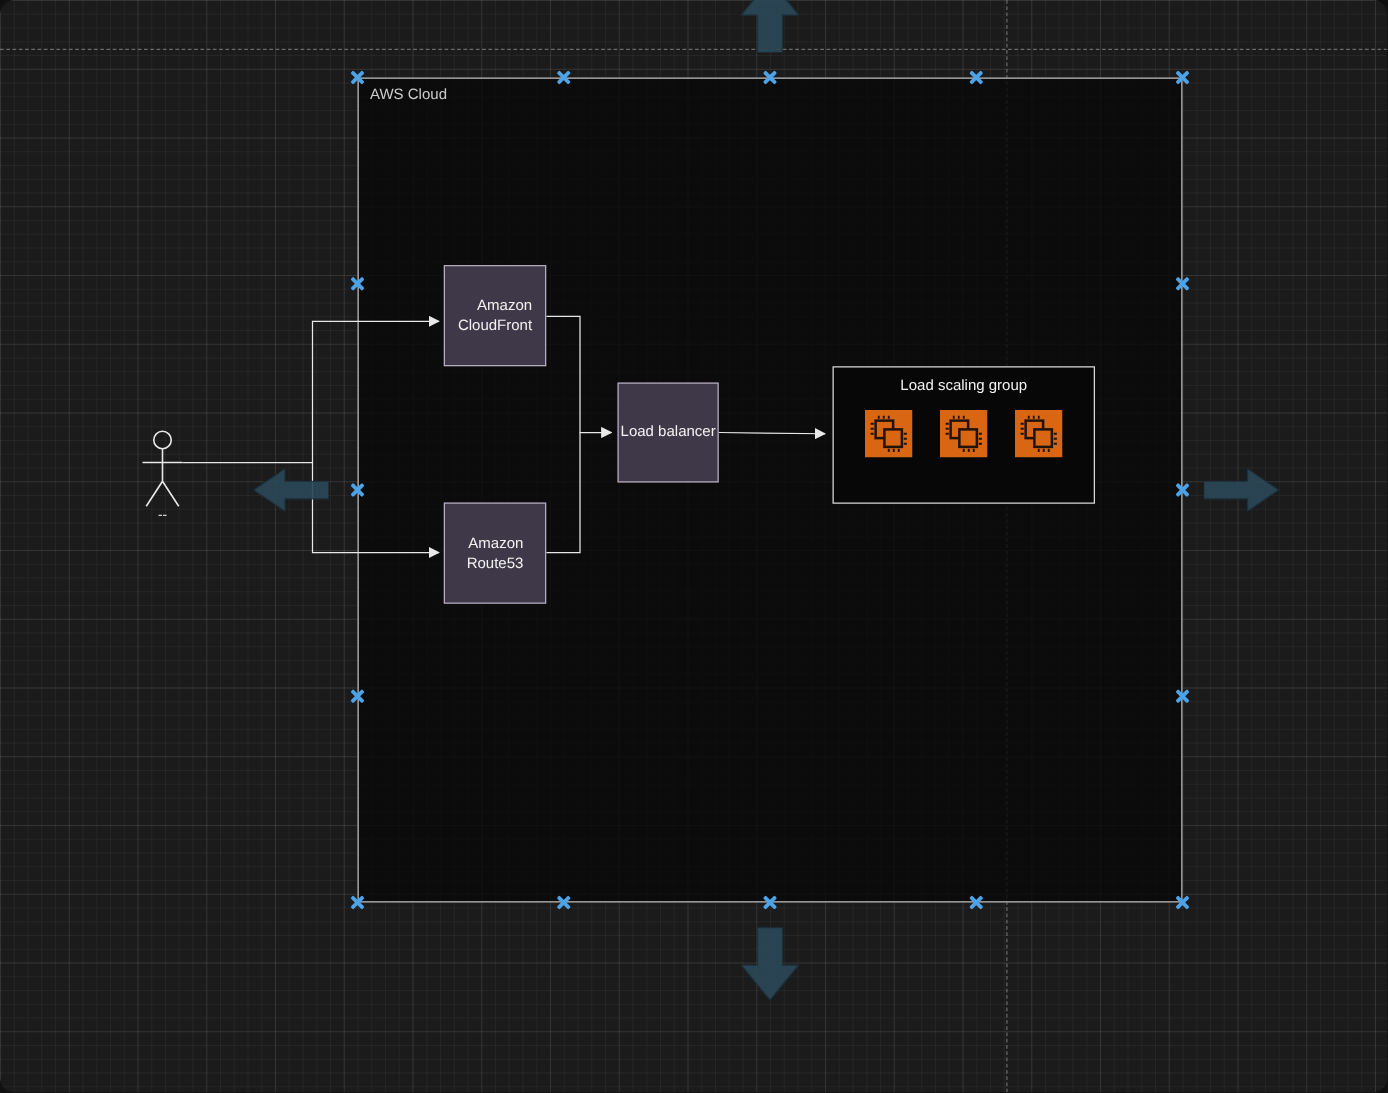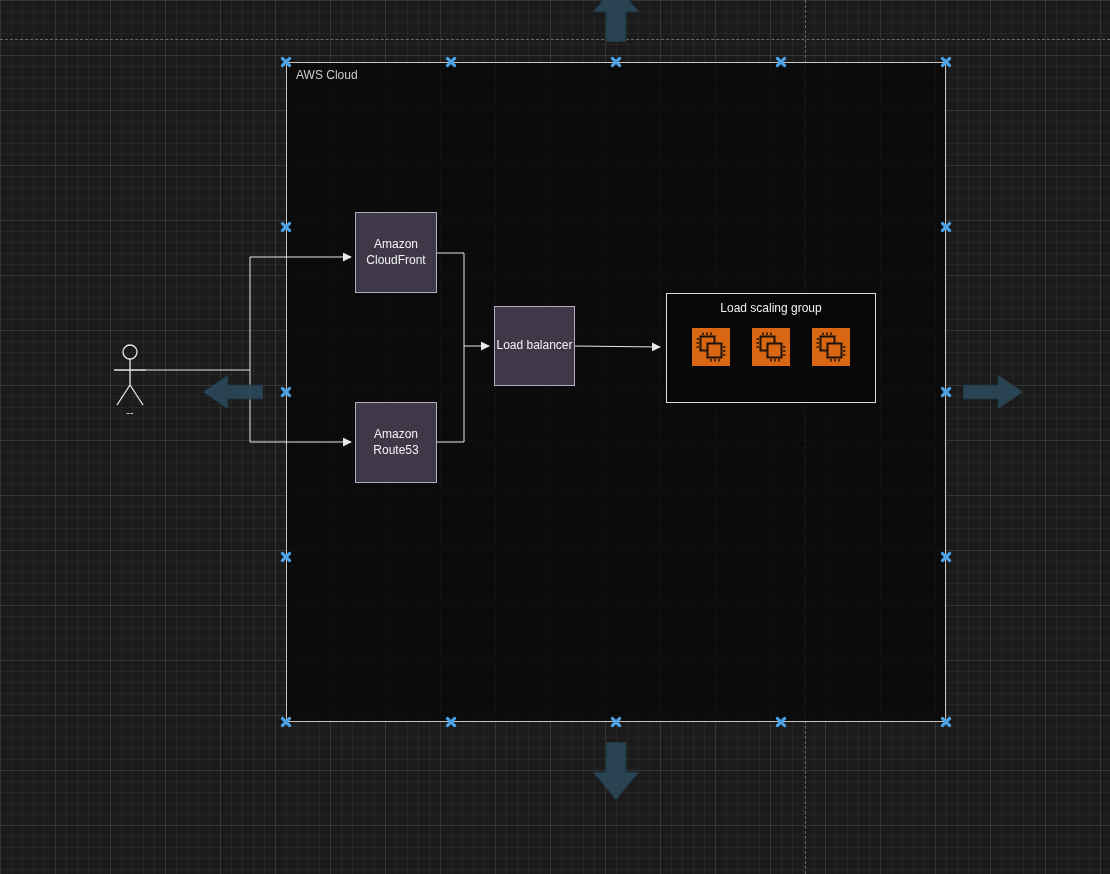--- a/index.html
+++ b/index.html
@@ -6,35 +6,36 @@
   #canvas {
     position:relative; width:1110px; height:874px; overflow:hidden;
     font-family:"Liberation Sans", sans-serif;
     background-color:#1b1b1b;
     background-image:
       linear-gradient(rgba(255,255,255,0.07) 1px, transparent 1px),
       linear-gradient(90deg, rgba(255,255,255,0.07) 1px, transparent 1px),
       linear-gradient(rgba(255,255,255,0.045) 1px, transparent 1px),
       linear-gradient(90deg, rgba(255,255,255,0.045) 1px, transparent 1px);
     background-size: 55px 55px, 55px 55px, 11px 11px, 11px 11px;
+    border-radius: 12px;
   }
   .guide-h { position:absolute; left:0; top:39px; width:100%; height:0; border-top:1px dashed #6a6a6a; }
   .guide-v { position:absolute; left:805px; top:0; height:100%; width:0; border-left:1px dashed #6a6a6a; }
 
   .aws-cloud {
     position:absolute; left:286px; top:62px; width:660px; height:660px;
     background:rgba(8,8,8,0.82); border:1px solid #c4c4c4; box-sizing:border-box;
   }
   .aws-cloud-label { position:absolute; top:5px; left:9px; font-size:12px; color:#cbcbcb; }
 
   .connectors { position:absolute; left:0; top:0; pointer-events:none; }
 
   .node {
     position:absolute; background:#3f3848; border:1px solid #b3abbe; box-sizing:border-box;
-    display:flex; align-items:center; justify-content:center; text-align:center;
+    display:flex; align-items:center; justify-content:center; text-align:right;
     color:#f2f2f2; font-size:12px;
   }
   .node-label { white-space:pre-line; line-height:1.3; }
   #node-cloudfront { left:355px; top:212px; width:82px; height:81px; }
   #node-route53   { left:355px; top:402px; width:82px; height:81px; }
   #node-lb        { left:494px; top:306px; width:81px; height:80px; }
 
   .asg {
     position:absolute; left:666px; top:293px; width:210px; height:110px;
     background:#070707; border:1px solid #dcdcdc; box-sizing:border-box;

